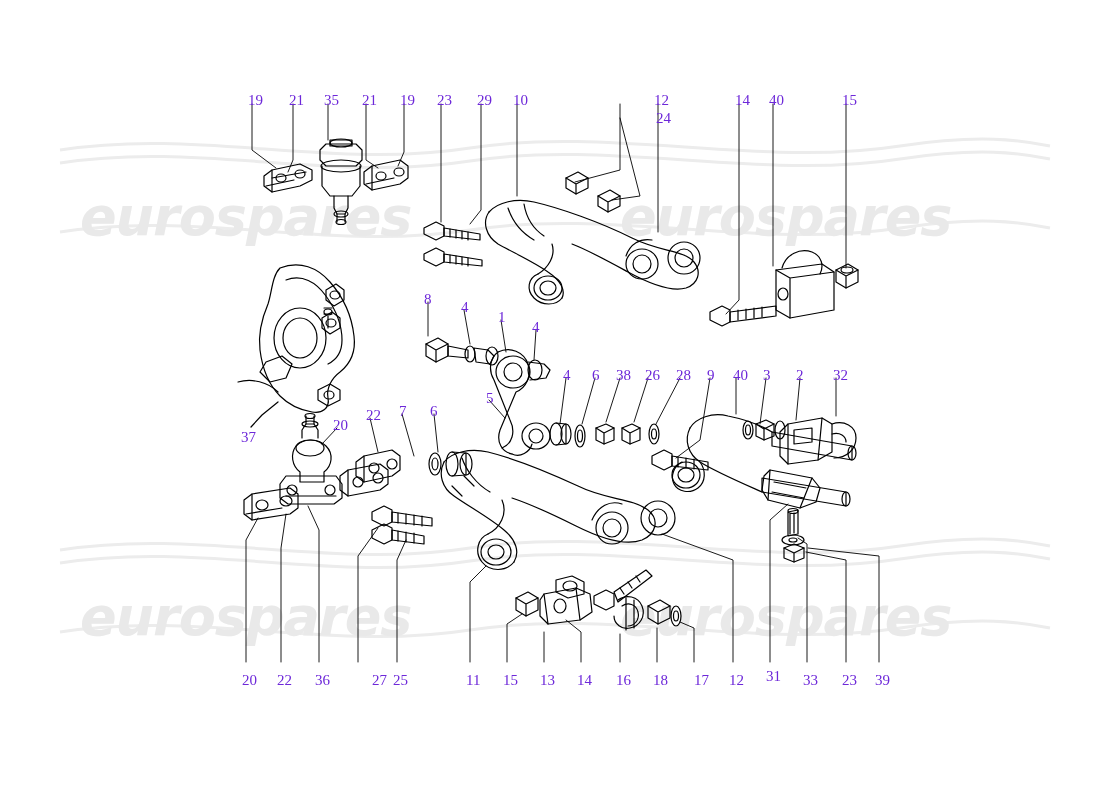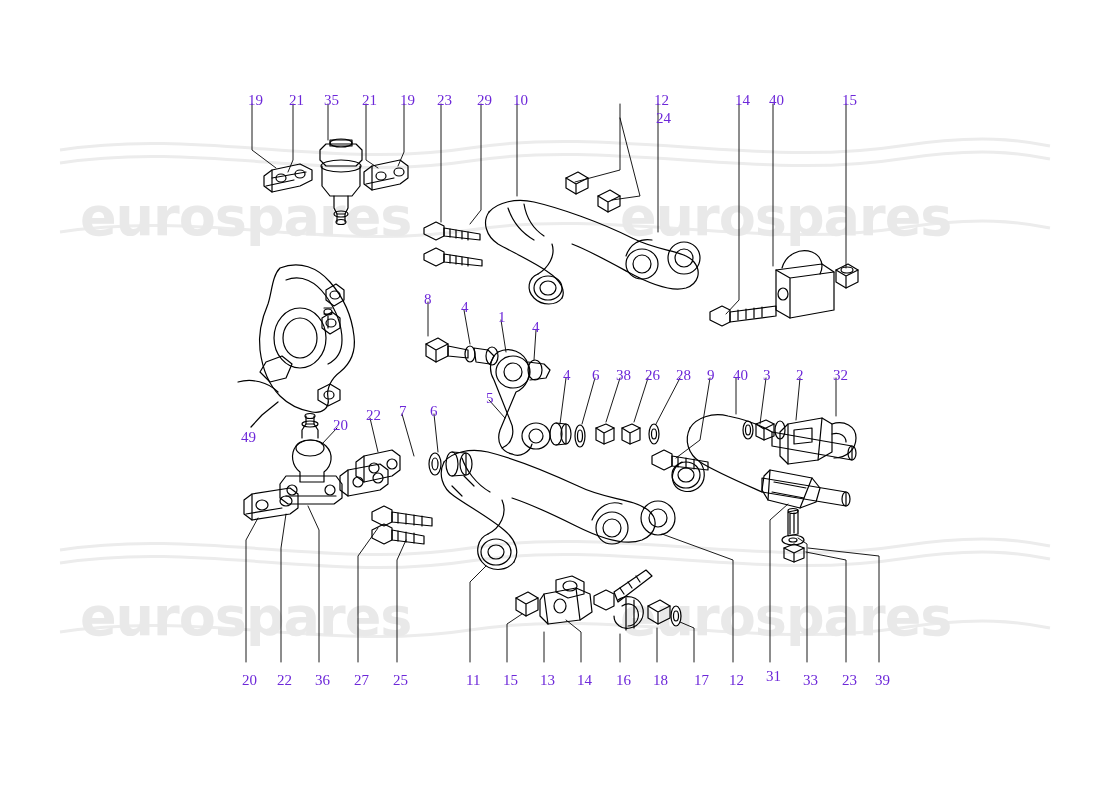--- a/index.html
+++ b/index.html
@@ -11,20 +11,21 @@
     position:relative;
   }
   #stage { position:absolute; inset:0; }
 
   
   .wm-layer { position:absolute; inset:0; pointer-events:none; }
   .wm-text {
     position:absolute;
     font-family:"DejaVu Sans", sans-serif;
     font-weight:bold;
+    font-style:italic;
     color:#e9e9e9;
     letter-spacing:-1px;
     white-space:nowrap;
     user-select:none;
   }
   .wm-a { font-size:54px; }
 
   
   #diagram { position:absolute; inset:0; }
 
@@ -412,26 +413,26 @@
     <div class="lbl" style="left:707px; top:368px;">9</div>
     <div class="lbl" style="left:733px; top:368px;">40</div>
     <div class="lbl" style="left:763px; top:368px;">3</div>
     <div class="lbl" style="left:796px; top:368px;">2</div>
     <div class="lbl" style="left:833px; top:368px;">32</div>
     <div class="lbl" style="left:486px; top:391px;">5</div>
     <div class="lbl" style="left:430px; top:404px;">6</div>
     <div class="lbl" style="left:399px; top:404px;">7</div>
     <div class="lbl" style="left:366px; top:408px;">22</div>
     <div class="lbl" style="left:333px; top:418px;">20</div>
-    <div class="lbl" style="left:241px; top:430px;">49</div>
+    <div class="lbl" style="left:241px; top:430px;">37</div>
 
     <div class="lbl" style="left:242px; top:673px;">20</div>
     <div class="lbl" style="left:277px; top:673px;">22</div>
     <div class="lbl" style="left:315px; top:673px;">36</div>
-    <div class="lbl" style="left:354px; top:673px;">27</div>
+    <div class="lbl" style="left:372px; top:673px;">27</div>
     <div class="lbl" style="left:393px; top:673px;">25</div>
     <div class="lbl" style="left:466px; top:673px;text-align:center;">11</div>
     <div class="lbl" style="left:503px; top:673px;">15</div>
     <div class="lbl" style="left:540px; top:673px;">13</div>
     <div class="lbl" style="left:577px; top:673px;">14</div>
     <div class="lbl" style="left:616px; top:673px;">16</div>
     <div class="lbl" style="left:653px; top:673px;">18</div>
     <div class="lbl" style="left:694px; top:673px;">17</div>
     <div class="lbl" style="left:729px; top:673px;">12</div>
     <div class="lbl" style="left:766px; top:669px;">31</div>

